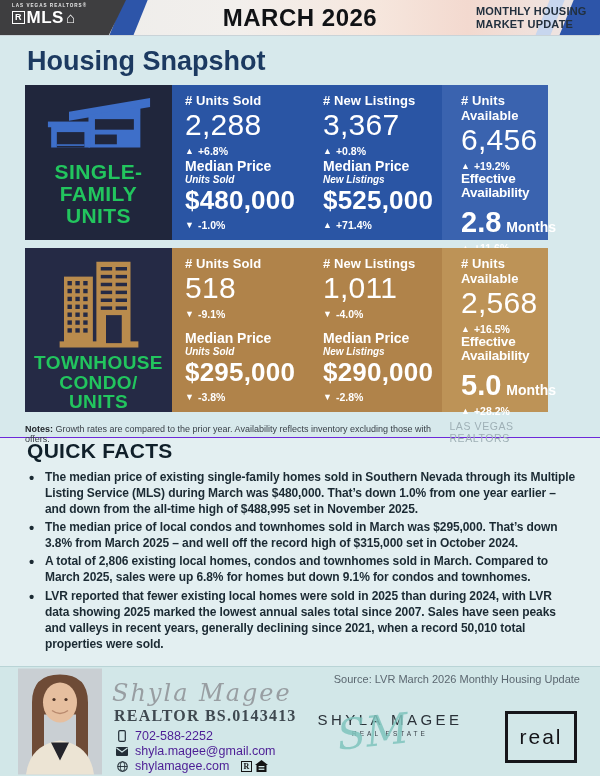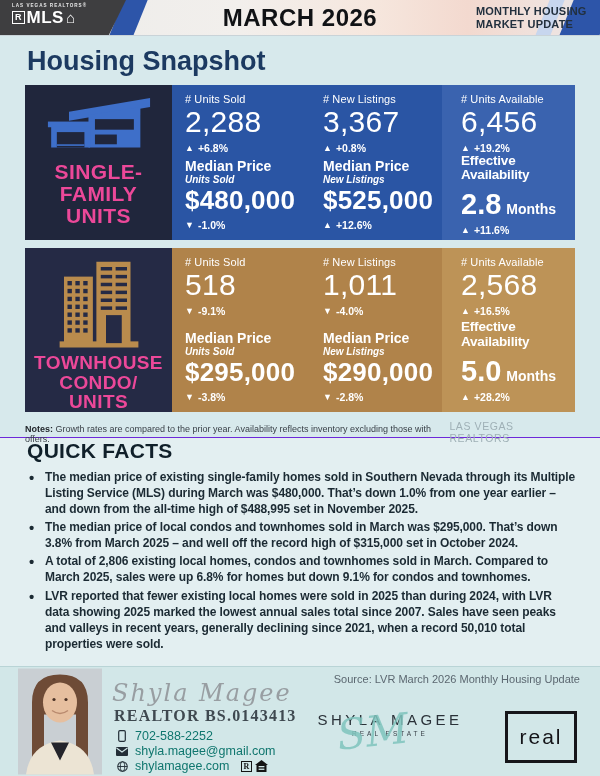--- a/index.html
+++ b/index.html
@@ -28,28 +28,28 @@
 
   
   .band-snapshot { height:401px; padding-top:8px; }
   .snap-title { margin:2px 0 8px 27px; font-size:27px; font-weight:800; color:#1c3a61; }
   .panel { width:550px; margin-left:25px; display:flex; }
   .panel-sf { height:155px; }
   .panel-condo { height:164px; margin-top:8px; }
   .panel-left { width:147px; display:flex; flex-direction:column; align-items:center; padding-top:9px; }
   .panel-left-sf { background:#20263c; }
   .panel-left-condo { background:#252a45; }
-  .panel-title { color:#ec4899; font-weight:800; text-align:center; line-height:1.04; letter-spacing:0.4px; }
+  .panel-title { color:#22c55e; font-weight:800; text-align:center; line-height:1.04; letter-spacing:0.4px; }
   .panel-title-sf { font-size:21px; margin-top:7px; }
   .panel-title-condo { font-size:19px; margin-top:4px; }
   .col { display:flex; flex-direction:column; justify-content:space-between; padding:8px 4px 9px 13px; color:#fff; }
-  .c1 { width:138px; } .c2 { width:132px; } .c3 { width:133px;padding-left:19px; }
+  .c1 { width:138px; } .c2 { width:132px; } .c3 { width:106px;padding-left:19px; }
   .blue12 { background:#2a55a4; } .blue3 { background:#3a63af; }
   .gold12 { background:#b0834a; } .gold3 { background:#bd9357; }
-  .m-label { font-size:11px; font-weight:400; letter-spacing:0.1px; }
+  .m-label { font-size:13px; font-weight:700; letter-spacing:0.1px; }
   .m-value { font-size:30px; font-weight:400; line-height:1.12; letter-spacing:0.3px; }
   .m-change { font-size:10.5px; font-weight:700; margin-top:3px; display:flex; align-items:center; gap:4px; }
   .m-change .arrow { font-size:9px; }
   .m-label2 { font-size:14px; font-weight:600; line-height:1.1; }
   .m-label2-avail { font-size:13.5px; letter-spacing:-0.2px; margin-bottom:6px; }
   .m-sub { font-size:10px; font-style:italic; font-weight:600; line-height:1.2; }
   .m-price { font-size:26px; font-weight:700; line-height:1.15; letter-spacing:0.2px; }
   .months-row { display:flex; align-items:baseline; gap:5px; }
   .months-num { font-size:29px; font-weight:700; line-height:1.1; }
   .months-unit { font-size:14px; font-weight:600; }
@@ -69,21 +69,21 @@
   
   .footer { height:110px; background:#d2e7e8; border-top:1px solid #b9d4d6; position:relative; display:flex; }
   .source-line { position:absolute; top:6px; right:20px; font-size:11px; color:#5b6770; }
   .headshot { width:84px; height:109px; margin-left:18px; align-self:flex-end; }
   .agent-info { margin:14px 0 0 10px; width:185px; }
   .signature { font-family:"DejaVu Serif","Liberation Serif",serif; font-style:italic; font-size:24px;
     color:#989ea2; letter-spacing:2px; line-height:1; white-space:nowrap; }
   .agent-title { font-family:"Liberation Serif","DejaVu Serif",serif; font-size:16px; font-weight:700;
     color:#3f4950; letter-spacing:1.2px; margin:2px 0 4px 2px; white-space:nowrap; }
   .contact-row { display:flex; align-items:center; gap:7px; margin:1px 0 0 4px; font-size:12.5px; color:#232e37; }
-  .contact-row a { color:#0f766e; text-decoration:none; }
+  .contact-row a { color:#4c1d95; text-decoration:none; }
   .cicon { width:12px; display:flex; justify-content:center; }
   .tiny-logos { display:flex; gap:3px; margin-left:4px; align-items:center; }
   .rlt-box { border:1.5px solid #141414; font-family:"Liberation Serif",serif; font-weight:700;
     font-size:8px; line-height:9px; padding:0 2px; color:#141414; }
   .brand-center { position:relative; margin:44px 0 0 18px; width:150px; text-align:center; }
   .brand-name { font-size:15px; letter-spacing:3.5px; color:#2a3138; font-weight:500; white-space:nowrap; }
   .brand-sub { font-size:6.5px; letter-spacing:3px; color:#3a4148; margin-top:2px; }
   .brand-monogram { position:absolute; left:22px; top:-4px; font-family:"DejaVu Serif",serif; font-style:italic;
     font-size:42px; color:#7fc4bd; opacity:0.85; pointer-events:none; transform:rotate(-6deg); }
   .real-box { margin:44px 0 0 40px; width:72px; height:52px; border:3px solid #16161a; display:flex;
@@ -168,21 +168,21 @@
             <span class="arrow">▲</span>
             <span>+0.8%</span>
           </div>
         </div>
         <div class="metric">
           <div class="m-label2">Median Price</div>
           <div class="m-sub">New Listings</div>
           <div class="m-price">$525,000</div>
           <div class="m-change">
             <span class="arrow">▲</span>
-            <span>+12.6%</span>
+            <span>+71.4%</span>
           </div>
         </div>
       </div>
 
       <div class="col c3 blue3">
         <div class="metric">
           <div class="m-label"># Units Available</div>
           <div class="m-value">6,456</div>
           <div class="m-change">
             <span class="arrow">▲</span>

